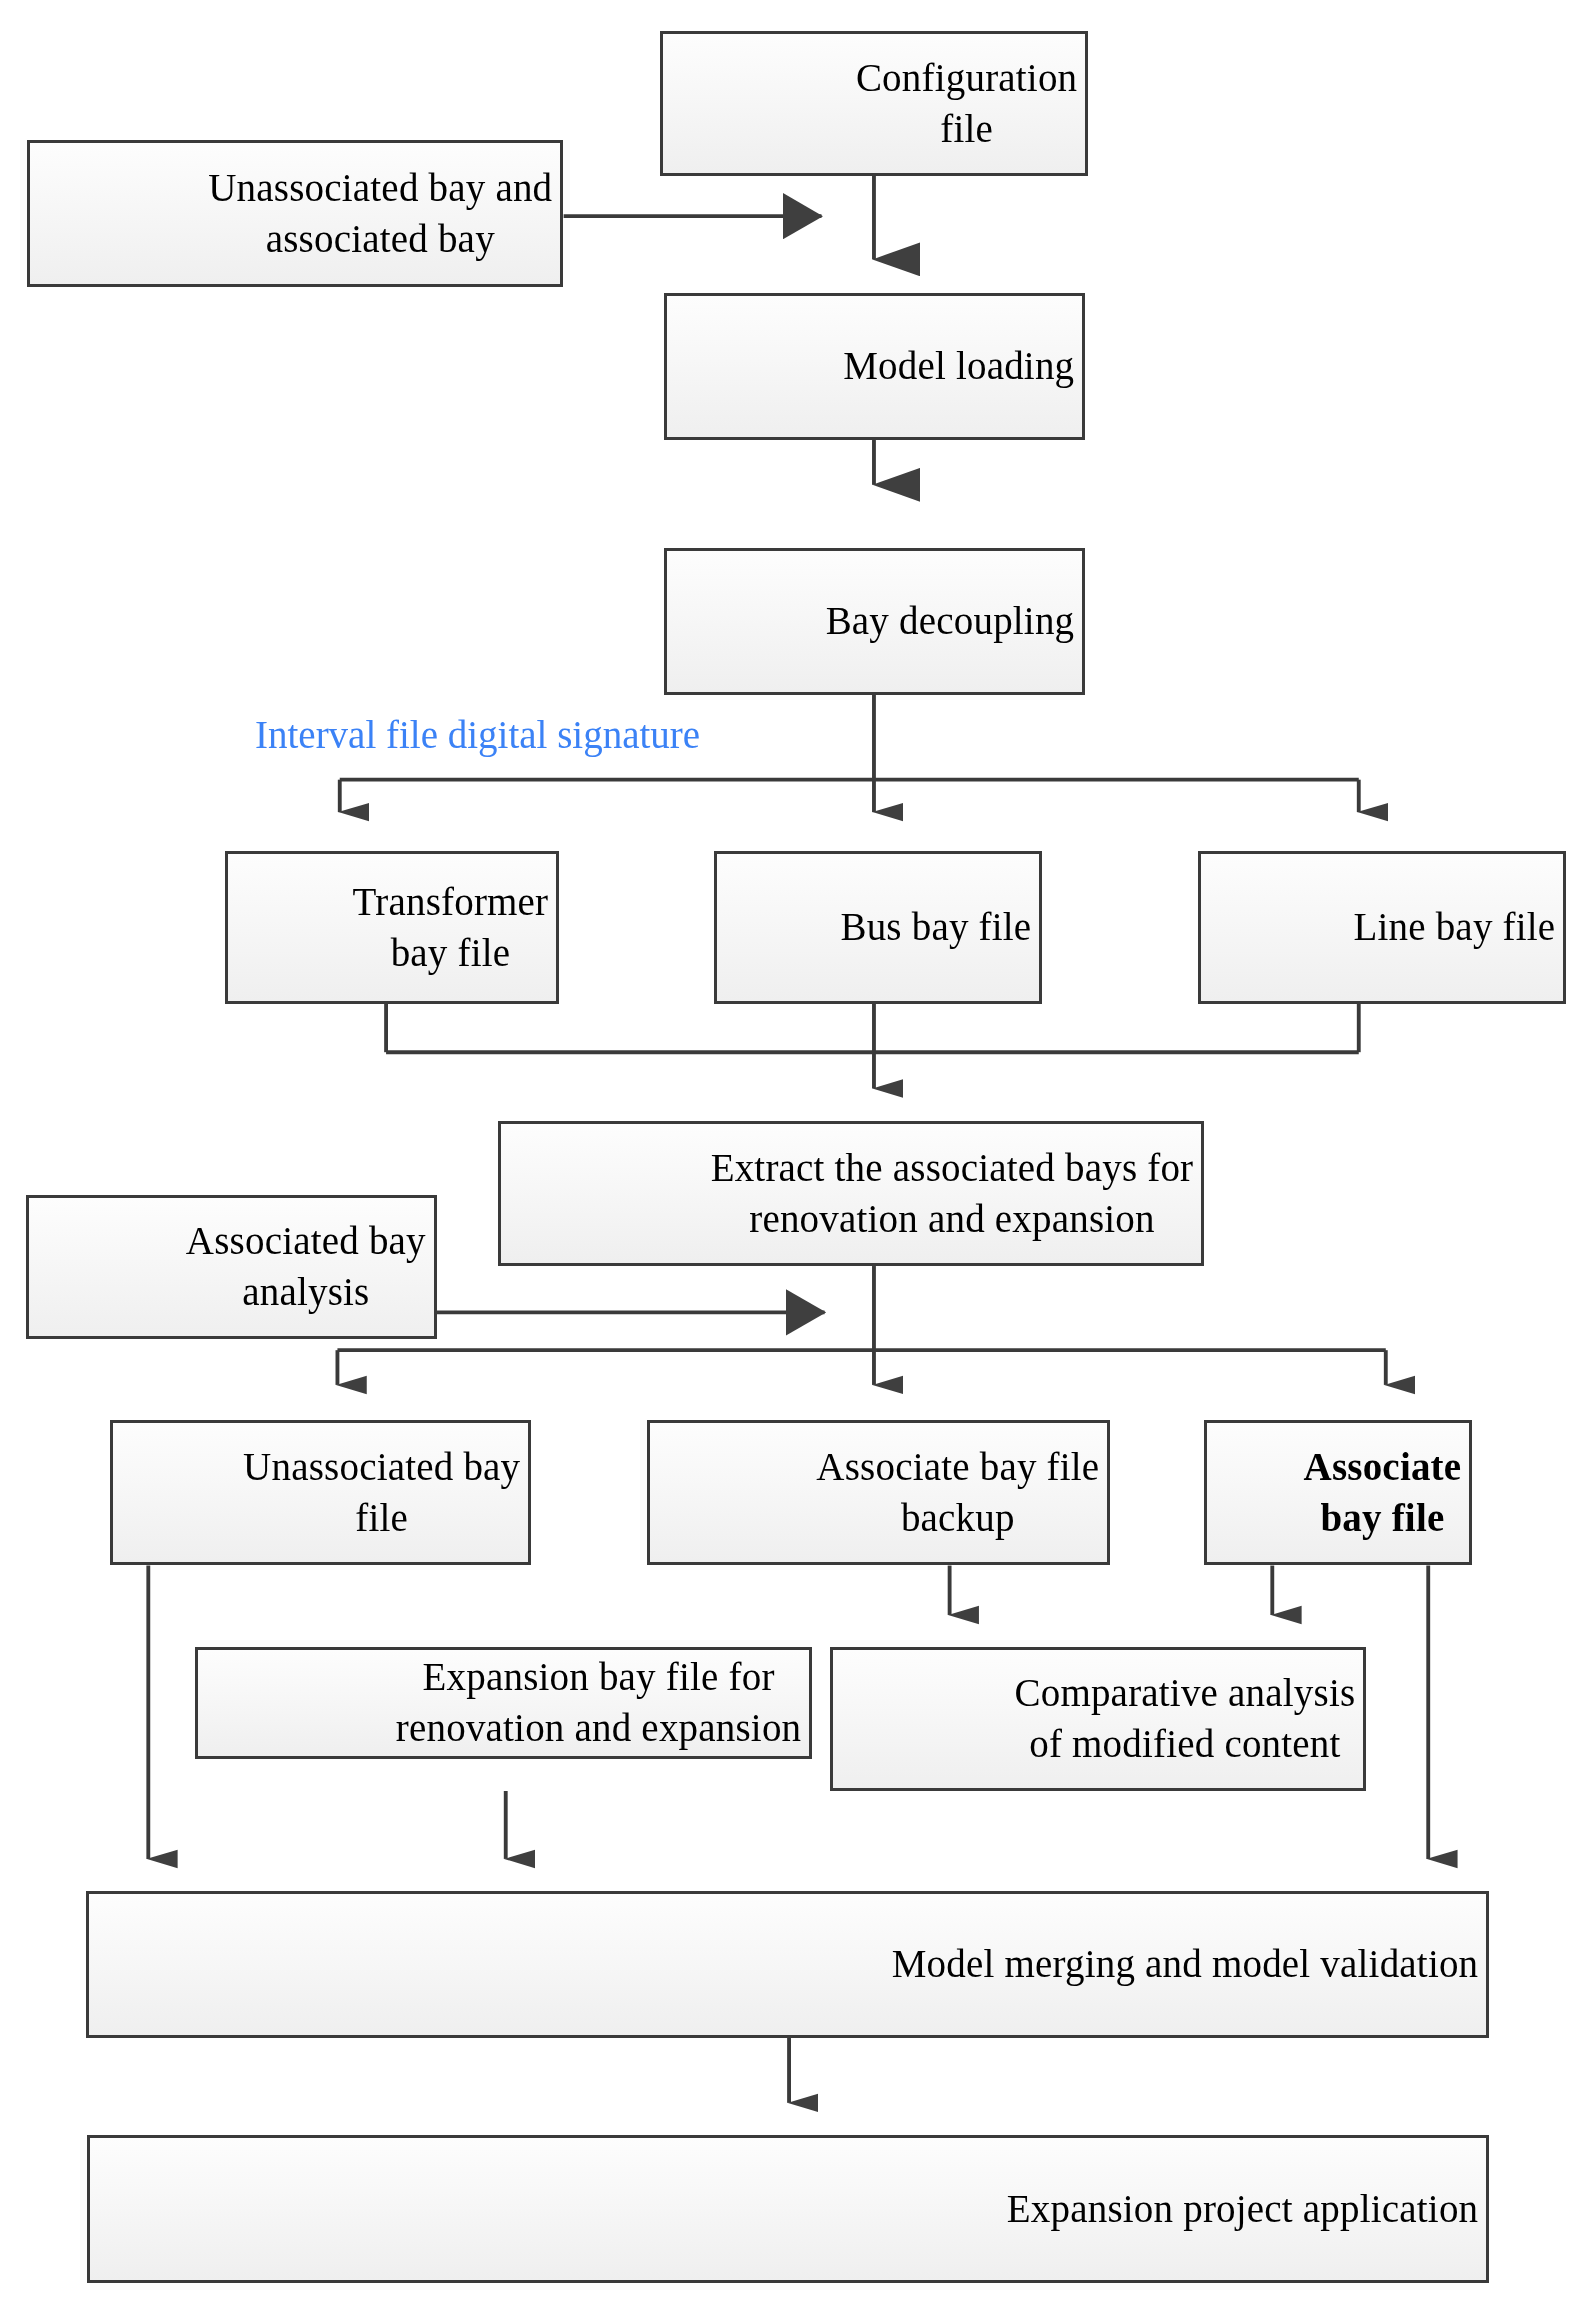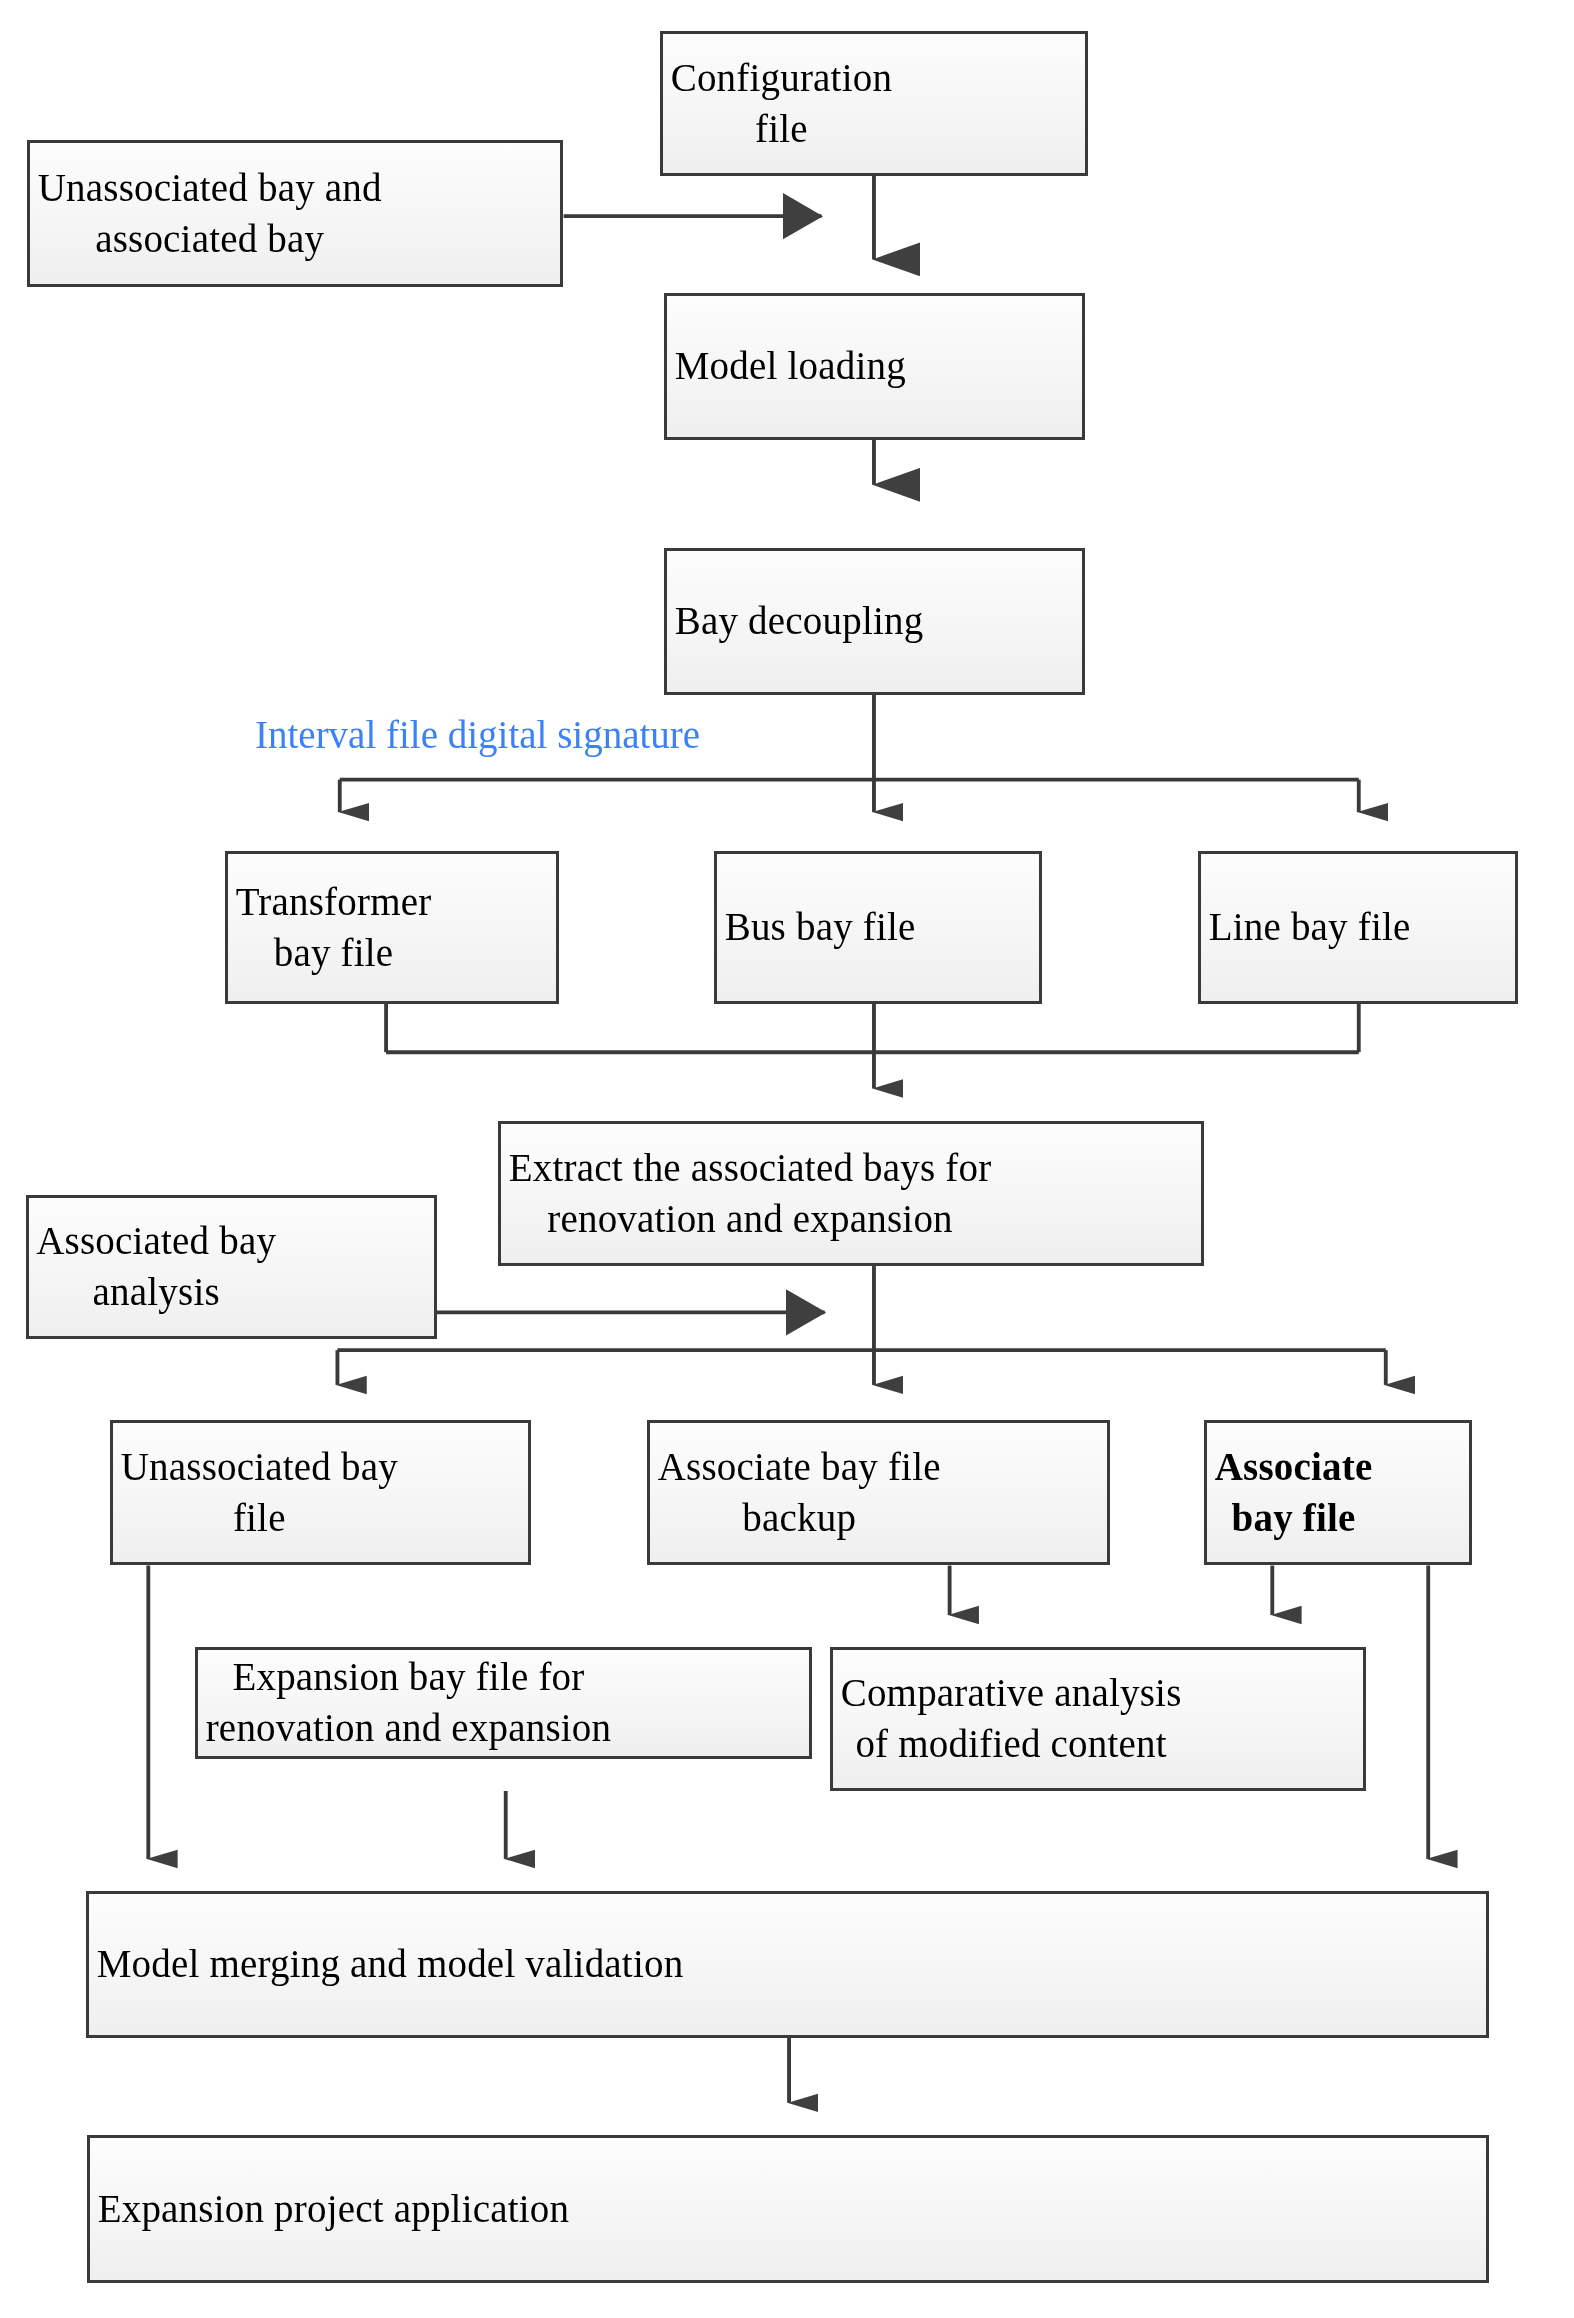--- a/index.html
+++ b/index.html
@@ -26,21 +26,21 @@
     height: 2319px;
     pointer-events: none;
   }
   .node {
     position: absolute;
     box-sizing: border-box;
     border: 3.9px solid #3a3a3a;
     background: linear-gradient(to bottom, #fdfdfd 0%, #f7f7f7 45%, #efefef 100%);
     display: flex;
     align-items: center;
-    justify-content: flex-start;
+    justify-content: flex-end;
     text-align: center;
     color: #000000;
     line-height: 1.30;
     padding: 3.1px 7.7px;
     font-size: 39px;
     letter-spacing: 0.2px;
   }
   .node-label {
     display: block;
     white-space: pre-line;
@@ -135,21 +135,21 @@
 
   <div class="node" style="left:225px; top:851px; width:334px; height:153px;">
     <span class="node-label">Transformer
 bay file</span>
   </div>
 
   <div class="node" style="left:714px; top:851px; width:328px; height:153px;">
     <span class="node-label">Bus bay file</span>
   </div>
 
-  <div class="node" style="left:1198px; top:851px; width:320px; height:153px;">
+  <div class="node" style="left:1198px; top:851px; width:368px; height:153px;">
     <span class="node-label">Line bay file</span>
   </div>
 
   <div class="node" style="left:498px; top:1121px; width:706px; height:145px;">
     <span class="node-label">Extract the associated bays for
 renovation and expansion</span>
   </div>
 
   <div class="node" style="left:25.5px; top:1195px; width:411px; height:144px;">
     <span class="node-label">Associated bay

